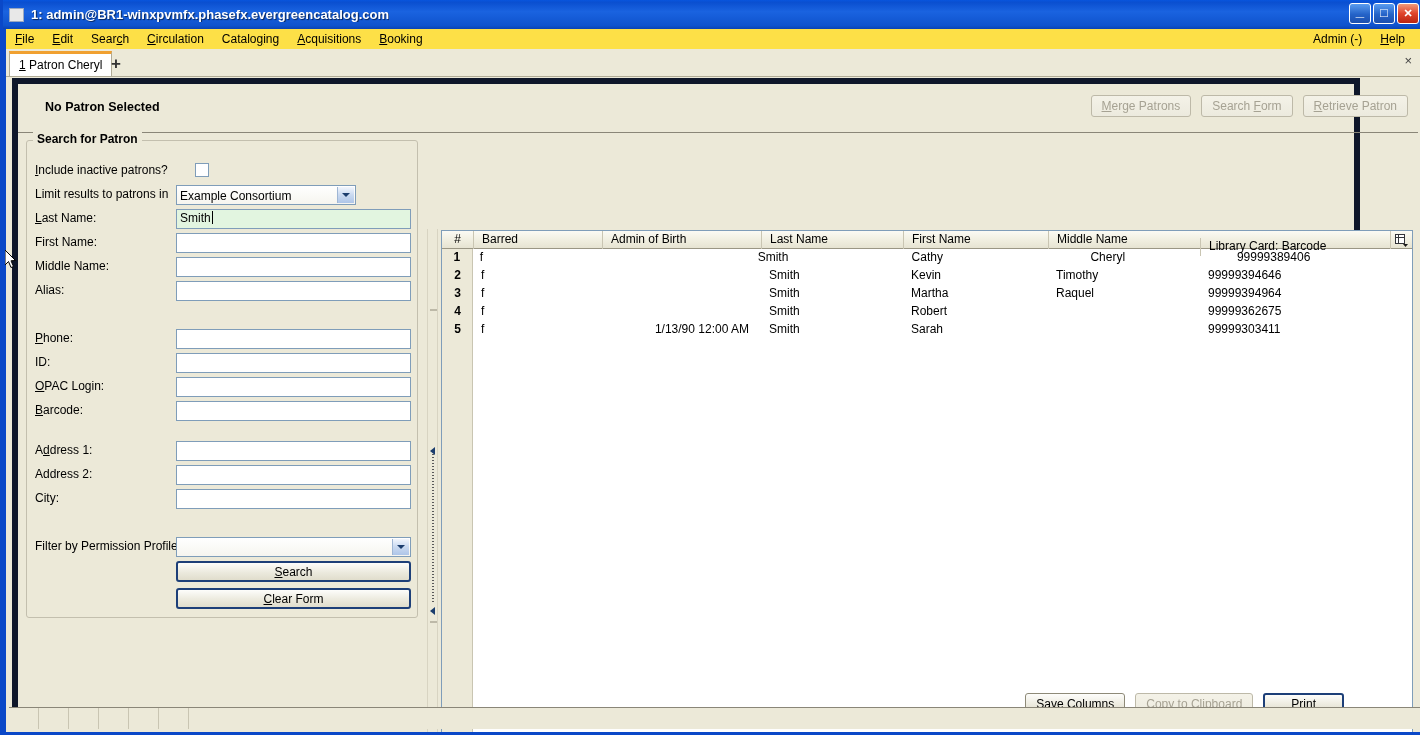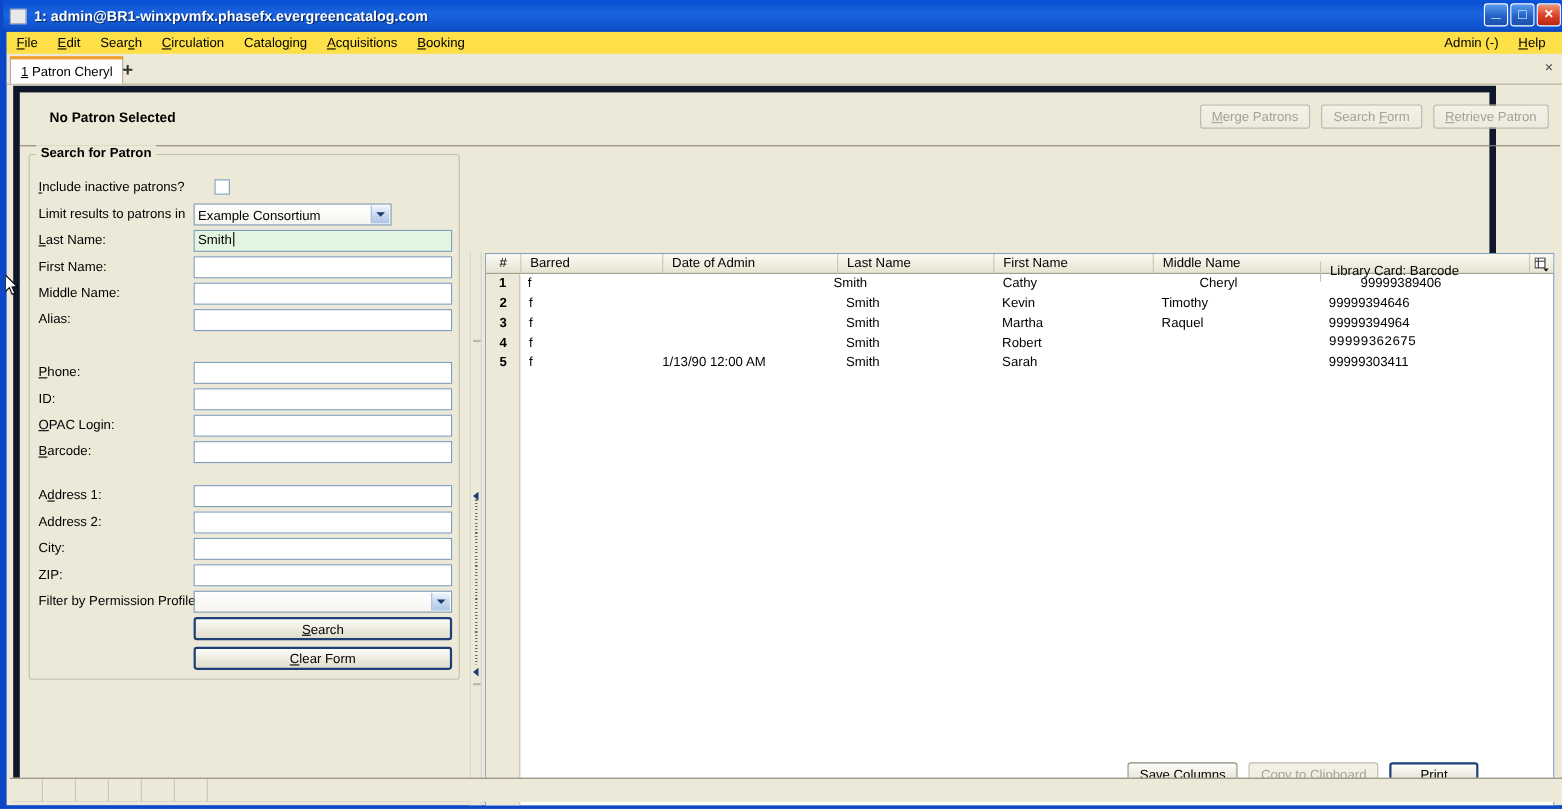--- a/index.html
+++ b/index.html
@@ -202,21 +202,21 @@
   }
   .trow{
     position:absolute;left:0;width:970px;height:18px;
     display:flex;align-items:center;font-size:12px;
   }
   .td{
     height:18px;line-height:17px;box-sizing:border-box;
     padding-left:8px;white-space:nowrap;overflow:hidden;
   }
   .td.num{padding-left:0;text-align:center;font-weight:bold;}
-  .td.dob{padding-left:0;text-align:left;padding-right:12px;}
+  .td.dob{padding-left:0;text-align:right;padding-right:12px;}
 
   #results-actions{
     position:absolute;right:10px;bottom:8px;display:flex;gap:10px;
   }
   
   #statusbar{
     position:absolute;left:3px;bottom:3px;width:1414px;height:22px;
     background:#ece9d8;border-top:1px solid #8a8678;box-sizing:border-box;
     display:flex;align-items:stretch;
   }
@@ -346,24 +346,20 @@
         <div class="frow" style="top:324px;">
           <div class="flabel">Address 2:</div>
           <div class="fin" style="top:1px;"></div>
         </div>
 
         <div class="frow" style="top:348px;">
           <div class="flabel">City:</div>
           <div class="fin" style="top:1px;"></div>
         </div>
 
-        <div class="frow" style="top:372px;">
-          <div class="flabel">ZIP:</div>
-          <div class="fin" style="top:1px;"></div>
-        </div>
 
         <div class="frow" style="top:396px;">
           <div class="flabel">Filter by Permission Profile:</div>
           <div class="fsel" style="top:1px;width:235px;">
             <span></span>
             <span class="arrowbox"></span>
           </div>
         </div>
 
         <div class="frow" style="top:421px;">
@@ -380,21 +376,21 @@
         <div class="grip"></div>
         <div class="sp-arrow" id="sp-dn"></div>
         <div class="sp-tick" style="top:392px;"></div>
       </div>
 
       <div id="results">
         <div id="numstrip"></div>
         <div id="thead">
           <div class="th num" style="width:31px;">#</div>
           <div class="th" style="width:129px;">Barred</div>
-          <div class="th" style="width:159px;">Date of Admin</div>
+          <div class="th" style="width:159px;">Admin of Birth</div>
           <div class="th" style="width:142px;">Last Name</div>
           <div class="th" style="width:145px;">First Name</div>
           <div class="th" style="width:152px;">Middle Name</div>
           <div class="th" style="width:190px;margin-top:15px;">Library Card: Barcode</div>
           <div id="colpicker">
             <svg width="13" height="13" viewBox="0 0 13 13" aria-hidden="true">
               <rect x="0.5" y="0.5" width="9" height="9" fill="#fff" stroke="#33343a"></rect>
               <line x1="0.5" y1="3.5" x2="9.5" y2="3.5" stroke="#33343a"></line>
               <line x1="3.5" y1="0.5" x2="3.5" y2="9.5" stroke="#33343a"></line>
               <polygon points="8,10 13,10 10.5,13" fill="#1a1a1a"></polygon>
@@ -429,21 +425,21 @@
           <div class="td" style="width:152px;">Raquel</div>
           <div class="td" style="width:190px;">99999394964</div>
         </div>
         <div class="trow" style="top:72px;">
           <div class="td num" style="width:31px;">4</div>
           <div class="td" style="width:129px;">f</div>
           <div class="td dob" style="width:159px;"></div>
           <div class="td" style="width:142px;">Smith</div>
           <div class="td" style="width:145px;">Robert</div>
           <div class="td" style="width:152px;"></div>
-          <div class="td" style="width:190px;font-family:Liberation Mono, monospace;">99999362675</div>
+          <div class="td" style="width:190px;">99999362675</div>
         </div>
         <div class="trow" style="top:90px;">
           <div class="td num" style="width:31px;">5</div>
           <div class="td" style="width:129px;">f</div>
           <div class="td dob" style="width:159px;">1/13/90 12:00 AM</div>
           <div class="td" style="width:142px;">Smith</div>
           <div class="td" style="width:145px;">Sarah</div>
           <div class="td" style="width:152px;"></div>
           <div class="td" style="width:190px;">99999303411</div>
         </div>

